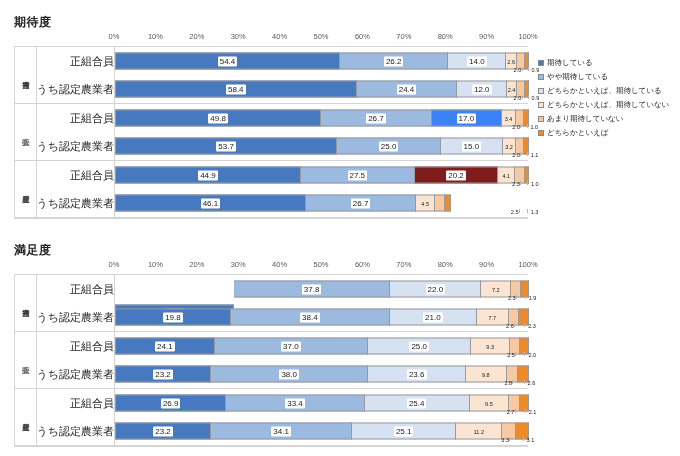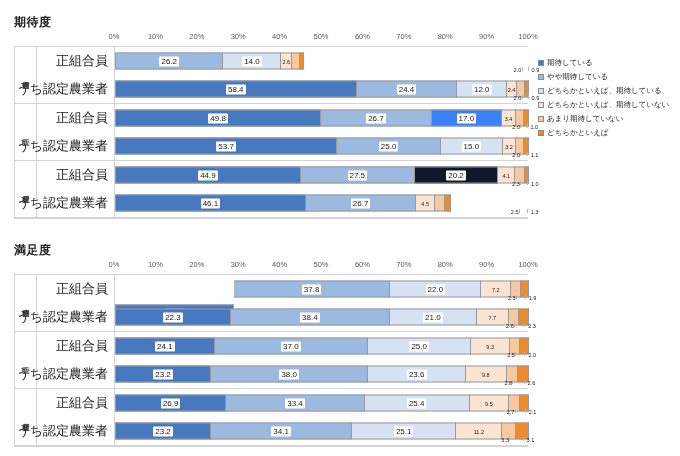--- a/index.html
+++ b/index.html
@@ -67,22 +67,21 @@
   .group-rows { flex:1 1 auto; }
 
   .row {
     position:relative;
     height:28px;
     display:flex;
     align-items:center;
   }
   .row-label {
     width:78px; flex:0 0 78px;
-    padding-right:6px;
-    font-size:13px; color:#222;
+    font-size:11px; color:#222;
     border-right:1px solid #d4d4d4;
     height:100%;
     display:flex; align-items:center; justify-content:flex-end;
     white-space:nowrap;
   }
   .bar-area {
     position:relative;
     flex:1 1 auto;
     height:100%;
   }
@@ -164,20 +163,23 @@
           <div class="tick" style="left: 414px;">100%</div>
         </div>
       <div class="plot" id="plot-expect">
           <div class="group">
             <div class="group-label">営農指導</div>
             <div class="group-rows">
               <div class="row">
                 <div class="row-label">正組合員</div>
                 <div class="bar-area">
                   <div class="bar">
+                    <div class="seg" style="width: 225.216px; background: rgb(70, 121, 192);">
+                      <span class="seg-label">54.4</span>
+                    </div>
                     <div class="seg" style="width: 108.468px; background: rgb(156, 185, 224);">
                       <span class="seg-label">26.2</span>
                     </div>
                     <div class="seg" style="width: 57.96px; background: rgb(214, 225, 242);">
                       <span class="seg-label">14.0</span>
                     </div>
                     <div class="seg" style="width: 10.764px; background: rgb(251, 229, 210);">
                       <span class="seg-label tiny">2.6</span>
                     </div>
                     <div class="seg" style="width: 8.28px; background: rgb(247, 201, 160);"></div>
@@ -277,21 +279,21 @@
               <div class="row">
                 <div class="row-label">正組合員</div>
                 <div class="bar-area">
                   <div class="bar">
                     <div class="seg" style="width: 185.886px; background: rgb(70, 121, 192);">
                       <span class="seg-label">44.9</span>
                     </div>
                     <div class="seg" style="width: 113.85px; background: rgb(156, 185, 224);">
                       <span class="seg-label">27.5</span>
                     </div>
-                    <div class="seg" style="width: 83.628px; background: #0f172a;">
+                    <div class="seg" style="width: 83.628px; background: #7f1d1d;">
                       <span class="seg-label">20.2</span>
                     </div>
                     <div class="seg" style="width: 16.974px; background: rgb(251, 229, 210);">
                       <span class="seg-label tiny">4.1</span>
                     </div>
                     <div class="seg" style="width: 9.522px; background: rgb(247, 201, 160);"></div>
                     <div class="seg" style="width: 4.14px; background: rgb(237, 139, 42);"></div>
                   </div>
                   <div class="out-label" style="left: 397.099px;">2.3</div>
                   <div class="leader" style="left: 405.099px; top: 20px; height: 4px;"></div>
@@ -396,21 +398,21 @@
                   <div class="leader" style="left: 400.959px; top: 20px; height: 4px;"></div>
                   <div class="out-label" style="left: 413.653px;">1.9</div>
                   <div class="leader" style="left: 409.653px; top: 20px; height: 4px;"></div>
                 </div>
               </div>
               <div class="row">
                 <div class="row-label">うち認定農業者</div>
                 <div class="bar-area">
                   <div class="bar">
                     <div class="seg" style="width: 115.92px; background: rgb(70, 121, 192);">
-                      <span class="seg-label">22.3</span>
+                      <span class="seg-label">19.8</span>
                     </div>
                     <div class="seg" style="width: 158.976px; background: rgb(156, 185, 224);">
                       <span class="seg-label">38.4</span>
                     </div>
                     <div class="seg" style="width: 86.94px; background: rgb(214, 225, 242);">
                       <span class="seg-label">21.0</span>
                     </div>
                     <div class="seg" style="width: 31.878px; background: rgb(251, 229, 210);">
                       <span class="seg-label tiny">7.7</span>
                     </div>

